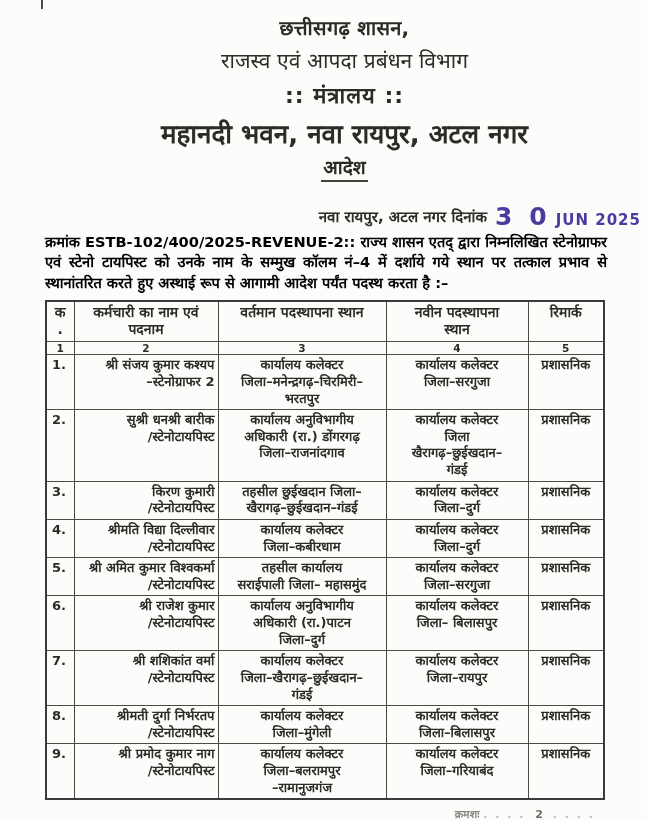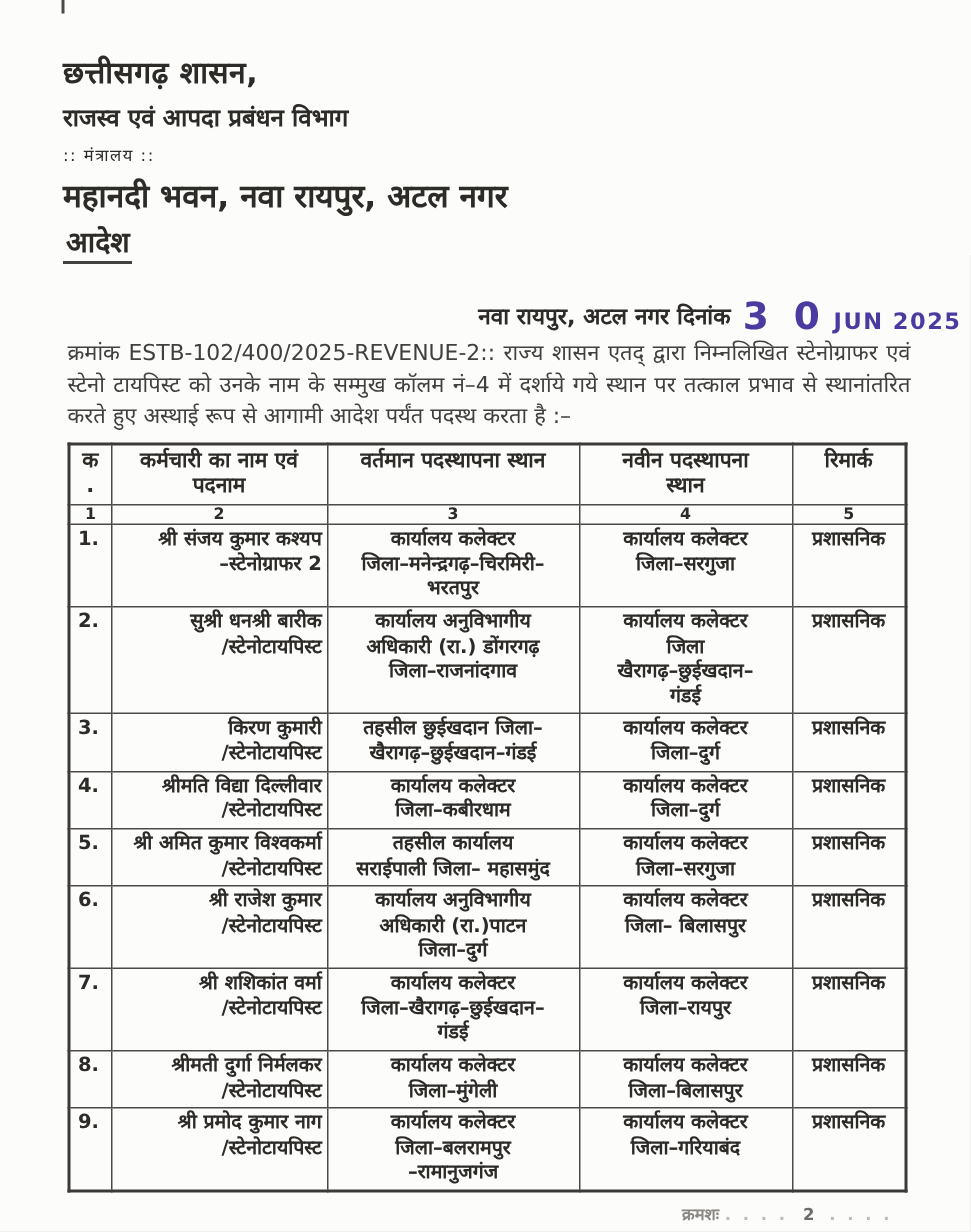--- a/index.html
+++ b/index.html
@@ -7,44 +7,44 @@
     position:relative;
     width:647px;height:821px;
     margin:0 auto;
     background:#fcfcfa;
     font-family:"DejaVu Sans","Liberation Sans",sans-serif;
     color:#2d2b28;
     overflow:hidden;
     box-sizing:border-box;
   }
   .artifact-tick{position:absolute;left:41px;top:0;width:2px;height:9px;background:#4a4a4a;}
-  .doc-header{padding-top:36px;padding-left:42px;line-height:1.2;}
+  .doc-header{padding-top:16px;text-align:center;padding-left:42px;line-height:1.2;}
   .h-line1{font-size:20px;font-weight:700;letter-spacing:.3px;margin-bottom:9px;}
-  .h-line2{font-size:16px;font-weight:700;margin-bottom:9px;}
-  .h-line3{font-size:11px;font-weight:400;margin-bottom:9px;letter-spacing:1px;}
-  .h-line4{font-size:21px;font-weight:700;margin-bottom:6px;}
+  .h-line2{font-size:21px;font-weight:400;margin-bottom:9px;}
+  .h-line3{font-size:22px;font-weight:700;margin-bottom:9px;letter-spacing:1px;}
+  .h-line4{font-size:26px;font-weight:700;margin-bottom:6px;}
   .h-email{font-size:11.5px;font-weight:700;margin-bottom:5px;color:#33312e;}
   .h-email .em{ text-decoration:underline; }
   .h-order{font-size:19px;font-weight:700;display:inline-block;border-bottom:2px solid #44423f;padding:0 2px 1px;}
   .dateline{position:relative;margin-top:16px;height:30px;margin-left:16px;}
   .dateline .dl-text{
     position:absolute;right:160px;top:8px;
     font-size:15px;font-weight:700;
   }
   .stamp{
     position:absolute;right:6px;top:4px;
     color:#4b3aa0;white-space:nowrap;
     font-family:"DejaVu Sans",sans-serif;
   }
   .stamp .day{font-size:25px;font-weight:700;letter-spacing:4px;}
   .stamp .rest{font-size:15px;font-weight:700;letter-spacing:1px;}
   .body-para{
     margin:4px 40px 6px 45px;
     font-size:14.6px;line-height:1.42;
-    text-align:justify;font-weight:400;color:#404040;
+    text-align:justify;font-weight:700;color:#000000;
   }
   table.order-table{
     margin-left:45px;width:558px;
     border-collapse:collapse;table-layout:fixed;
     border:2px solid #3c3a38;
   }
   .order-table th,.order-table td{
     border:1.4px solid #4c4a47;
     padding:2px 3px;vertical-align:top;
     white-space:pre-line;
@@ -180,21 +180,21 @@
 /स्टेनोटायपिस्ट</td>
       <td class="cur">कार्यालय कलेक्टर
 जिला–खैरागढ़–छुईखदान–
 गंडई</td>
       <td class="newp">कार्यालय कलेक्टर
 जिला–रायपुर</td>
       <td class="rem">प्रशासनिक</td>
     </tr>
     <tr>
       <td class="sno">8.</td>
-      <td class="name">श्रीमती दुर्गा निर्मलकर
+      <td class="name">श्रीमती दुर्गा निर्भरतप
 /स्टेनोटायपिस्ट</td>
       <td class="cur">कार्यालय कलेक्टर
 जिला–मुंगेली</td>
       <td class="newp">कार्यालय कलेक्टर
 जिला–बिलासपुर</td>
       <td class="rem">प्रशासनिक</td>
     </tr>
     <tr>
       <td class="sno">9.</td>
       <td class="name">श्री प्रमोद कुमार नाग

